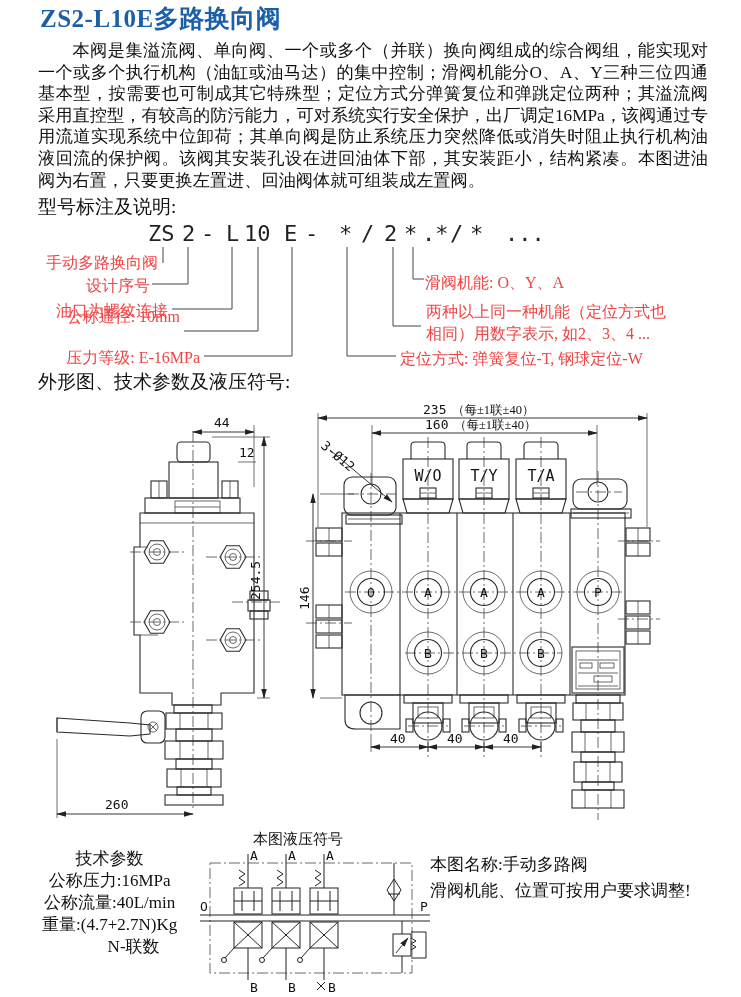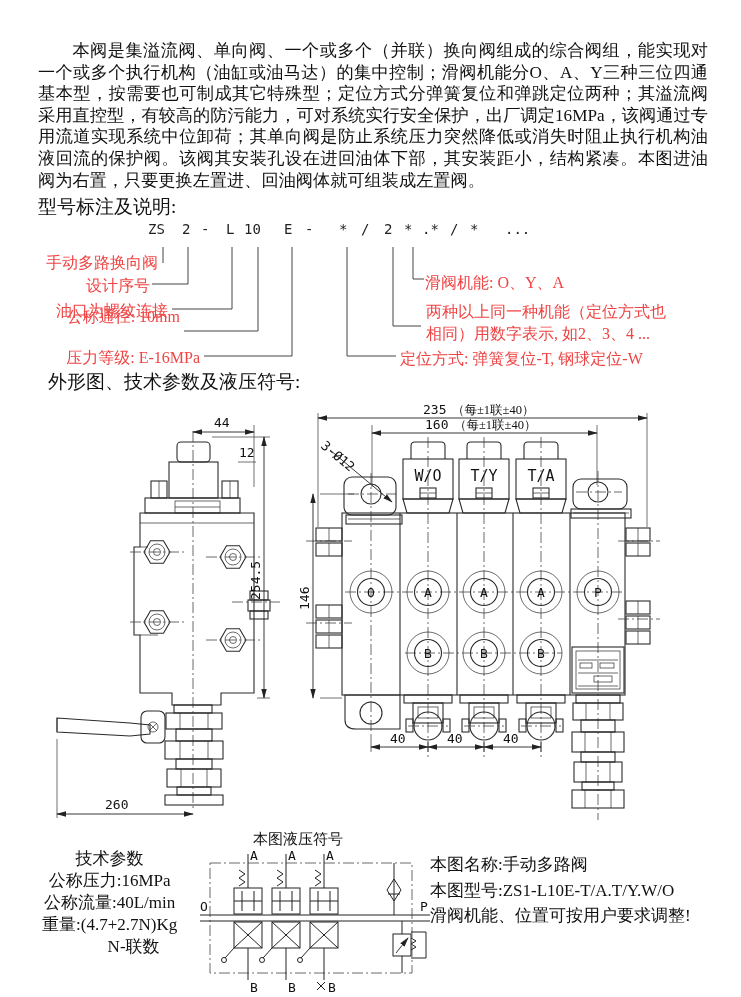--- a/index.html
+++ b/index.html
@@ -2,23 +2,23 @@
 <html><head>
 <meta charset="utf-8">
 <style>
   html,body{margin:0;padding:0;background:#fff;}
   .page{position:relative;width:741px;height:997px;background:#ffffff;overflow:hidden;
         font-family:"Liberation Serif","DejaVu Serif",serif;color:#111;}
   .abs{position:absolute;}
   .title{left:40px;top:2px;font-size:25px;font-weight:bold;color:#1b5fa8;letter-spacing:.5px;white-space:nowrap;}
   .intro{left:38px;top:40px;width:670px;font-size:17.2px;line-height:21.6px;text-align:justify;text-indent:2em;}
   .h2{left:38px;top:194px;font-size:19px;white-space:nowrap;}
-  .h3{left:38px;top:369px;font-size:19px;white-space:nowrap;margin-left:10px;}
+  .h3{left:38px;top:369px;font-size:19px;white-space:nowrap;}
   .model{left:0;top:213px;width:741px;height:160px;}
-  .code{position:absolute;top:8px;font-family:"DejaVu Sans Mono",monospace;font-size:14px;color:#222;white-space:nowrap;text-align:center;}
+  .code{position:absolute;top:8px;font-family:"DejaVu Sans Mono",monospace;font-size:22px;color:#222;white-space:nowrap;text-align:center;}
   .mlabel{position:absolute;font-size:16px;color:#ef4444;white-space:nowrap;}
   .r{text-align:right;}
   svg{display:block;}
   .ol{stroke:#2b2b2b;stroke-width:1.1;fill:none;}
   .thin{stroke:#2b2b2b;stroke-width:.7;fill:none;}
   .cl{stroke:#444;stroke-width:.8;fill:none;stroke-dasharray:11,3,2,3;}
   .dim{stroke:#222;stroke-width:.9;fill:none;marker-start:url(#arr);marker-end:url(#arr);}
   .ext{stroke:#333;stroke-width:.7;fill:none;}
   .lead{stroke:#222;stroke-width:.9;fill:none;marker-end:url(#arr);}
   .dt{font-family:"DejaVu Sans Mono",monospace;font-size:13px;fill:#111;}
@@ -29,20 +29,21 @@
   .tech{left:42px;top:848px;font-size:17px;line-height:22px;white-space:nowrap;text-align:center;}
   .tech .ind{padding-left:48px;}
   .schtitle{left:253px;top:830px;font-size:15px;white-space:nowrap;}
   .figinfo{left:430px;top:852px;font-size:17px;line-height:25.5px;white-space:nowrap;}
 </style>
 </head>
 <body>
 
 <div class="page">
 
+  <div class="abs title">ZS2-L10E多路换向阀</div>
 
   <div class="abs intro">本阀是集溢流阀、单向阀、一个或多个（并联）换向阀组成的综合阀组，能实现对一个或多个执行机构（油缸或油马达）的集中控制；滑阀机能分O、A、Y三种三位四通基本型，按需要也可制成其它特殊型；定位方式分弹簧复位和弹跳定位两种；其溢流阀采用直控型，有较高的防污能力，可对系统实行安全保护，出厂调定16MPa，该阀通过专用流道实现系统中位卸荷；其单向阀是防止系统压力突然降低或消失时阻止执行机构油液回流的保护阀。该阀其安装孔设在进回油体下部，其安装距小，结构紧凑。本图进油阀为右置，只要更换左置进、回油阀体就可组装成左置阀。</div>
 
   <div class="abs h2">型号标注及说明:</div>
 
   <div class="abs model">
     <span class="code" style="left:148px">ZS</span>
     <span class="code" style="left:182px">2</span>
     <span class="code" style="left:201px">-</span>
     <span class="code" style="left:226px">L</span>
@@ -462,17 +463,16 @@
       <rect class="sym" x="195" y="88" width="18" height="22"></rect>
       <line class="lead" x1="198" y1="107" x2="210" y2="92"></line>
       <polyline class="sym" points="213,92 218,95 213,98 218,101 213,104"></polyline>
       <polyline class="sym" points="213,86 228,86 228,112 213,112"></polyline>
       <line class="sym" x1="204" y1="110" x2="204" y2="127"></line>
     </g>
   </svg>
 
   <div class="abs figinfo">
     <div>本图名称:手动多路阀</div>
-    <div>本图型号:ZS1-L10E-T/A.T/Y.W/O</div>
     <div>滑阀机能、位置可按用户要求调整!</div>
   </div>
 
 </div>
 
 </body></html>

